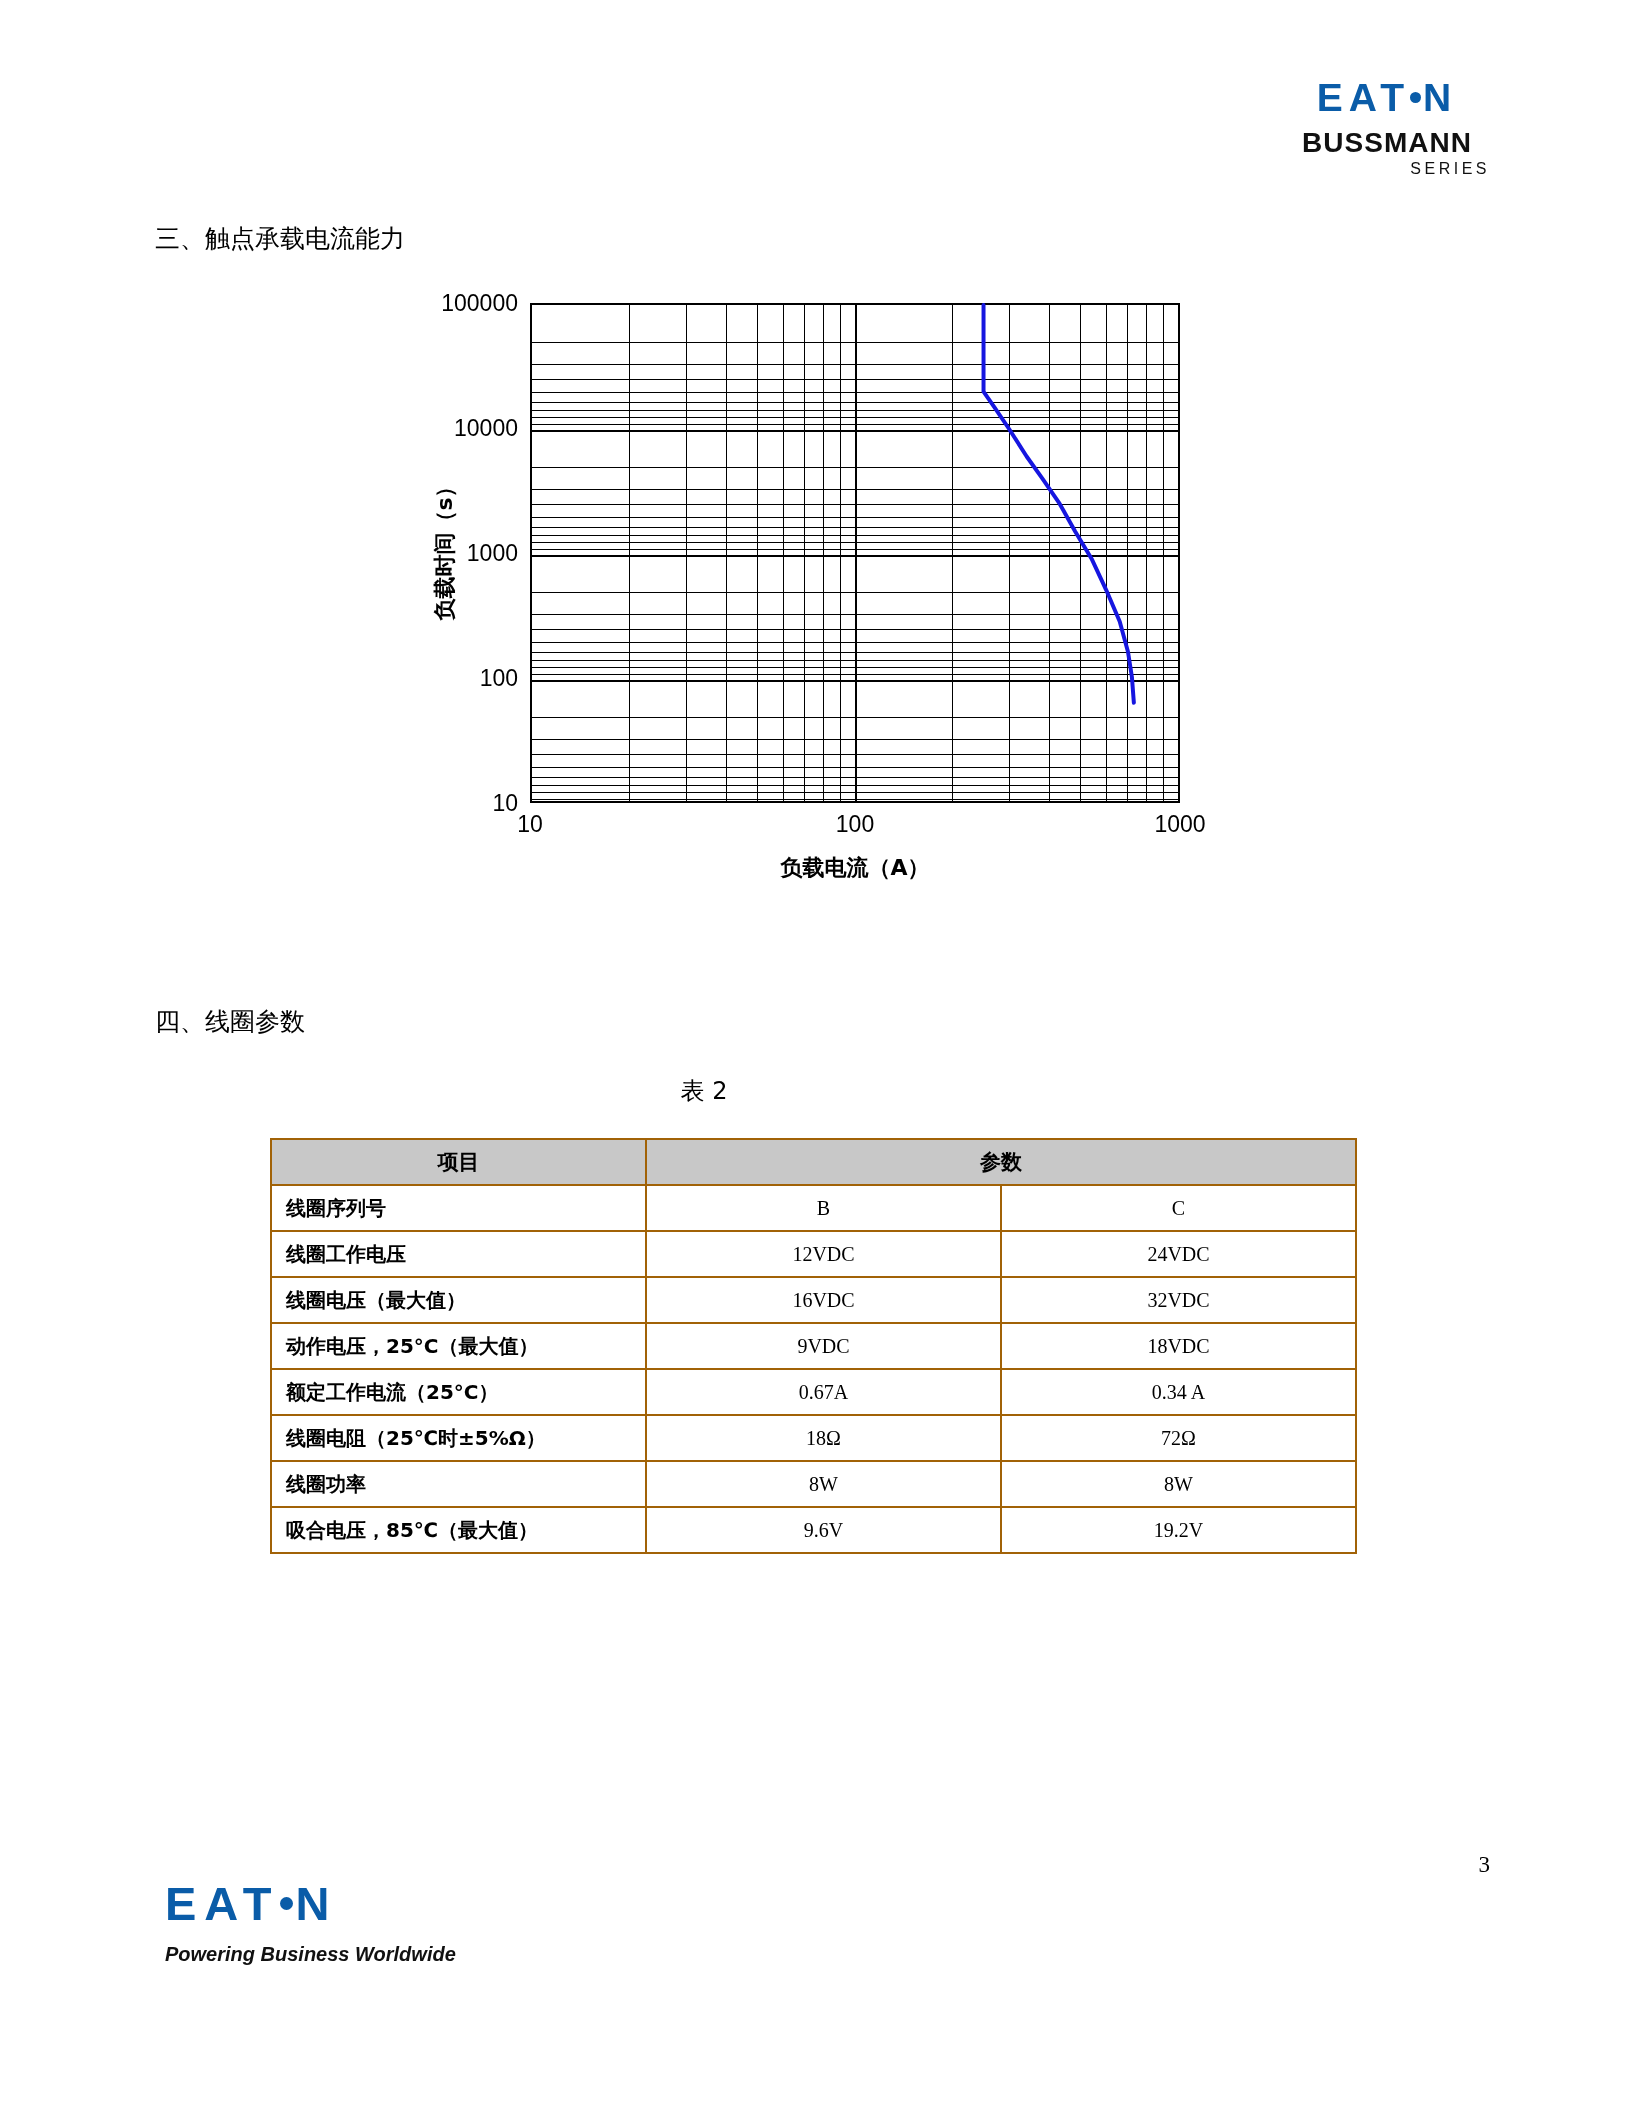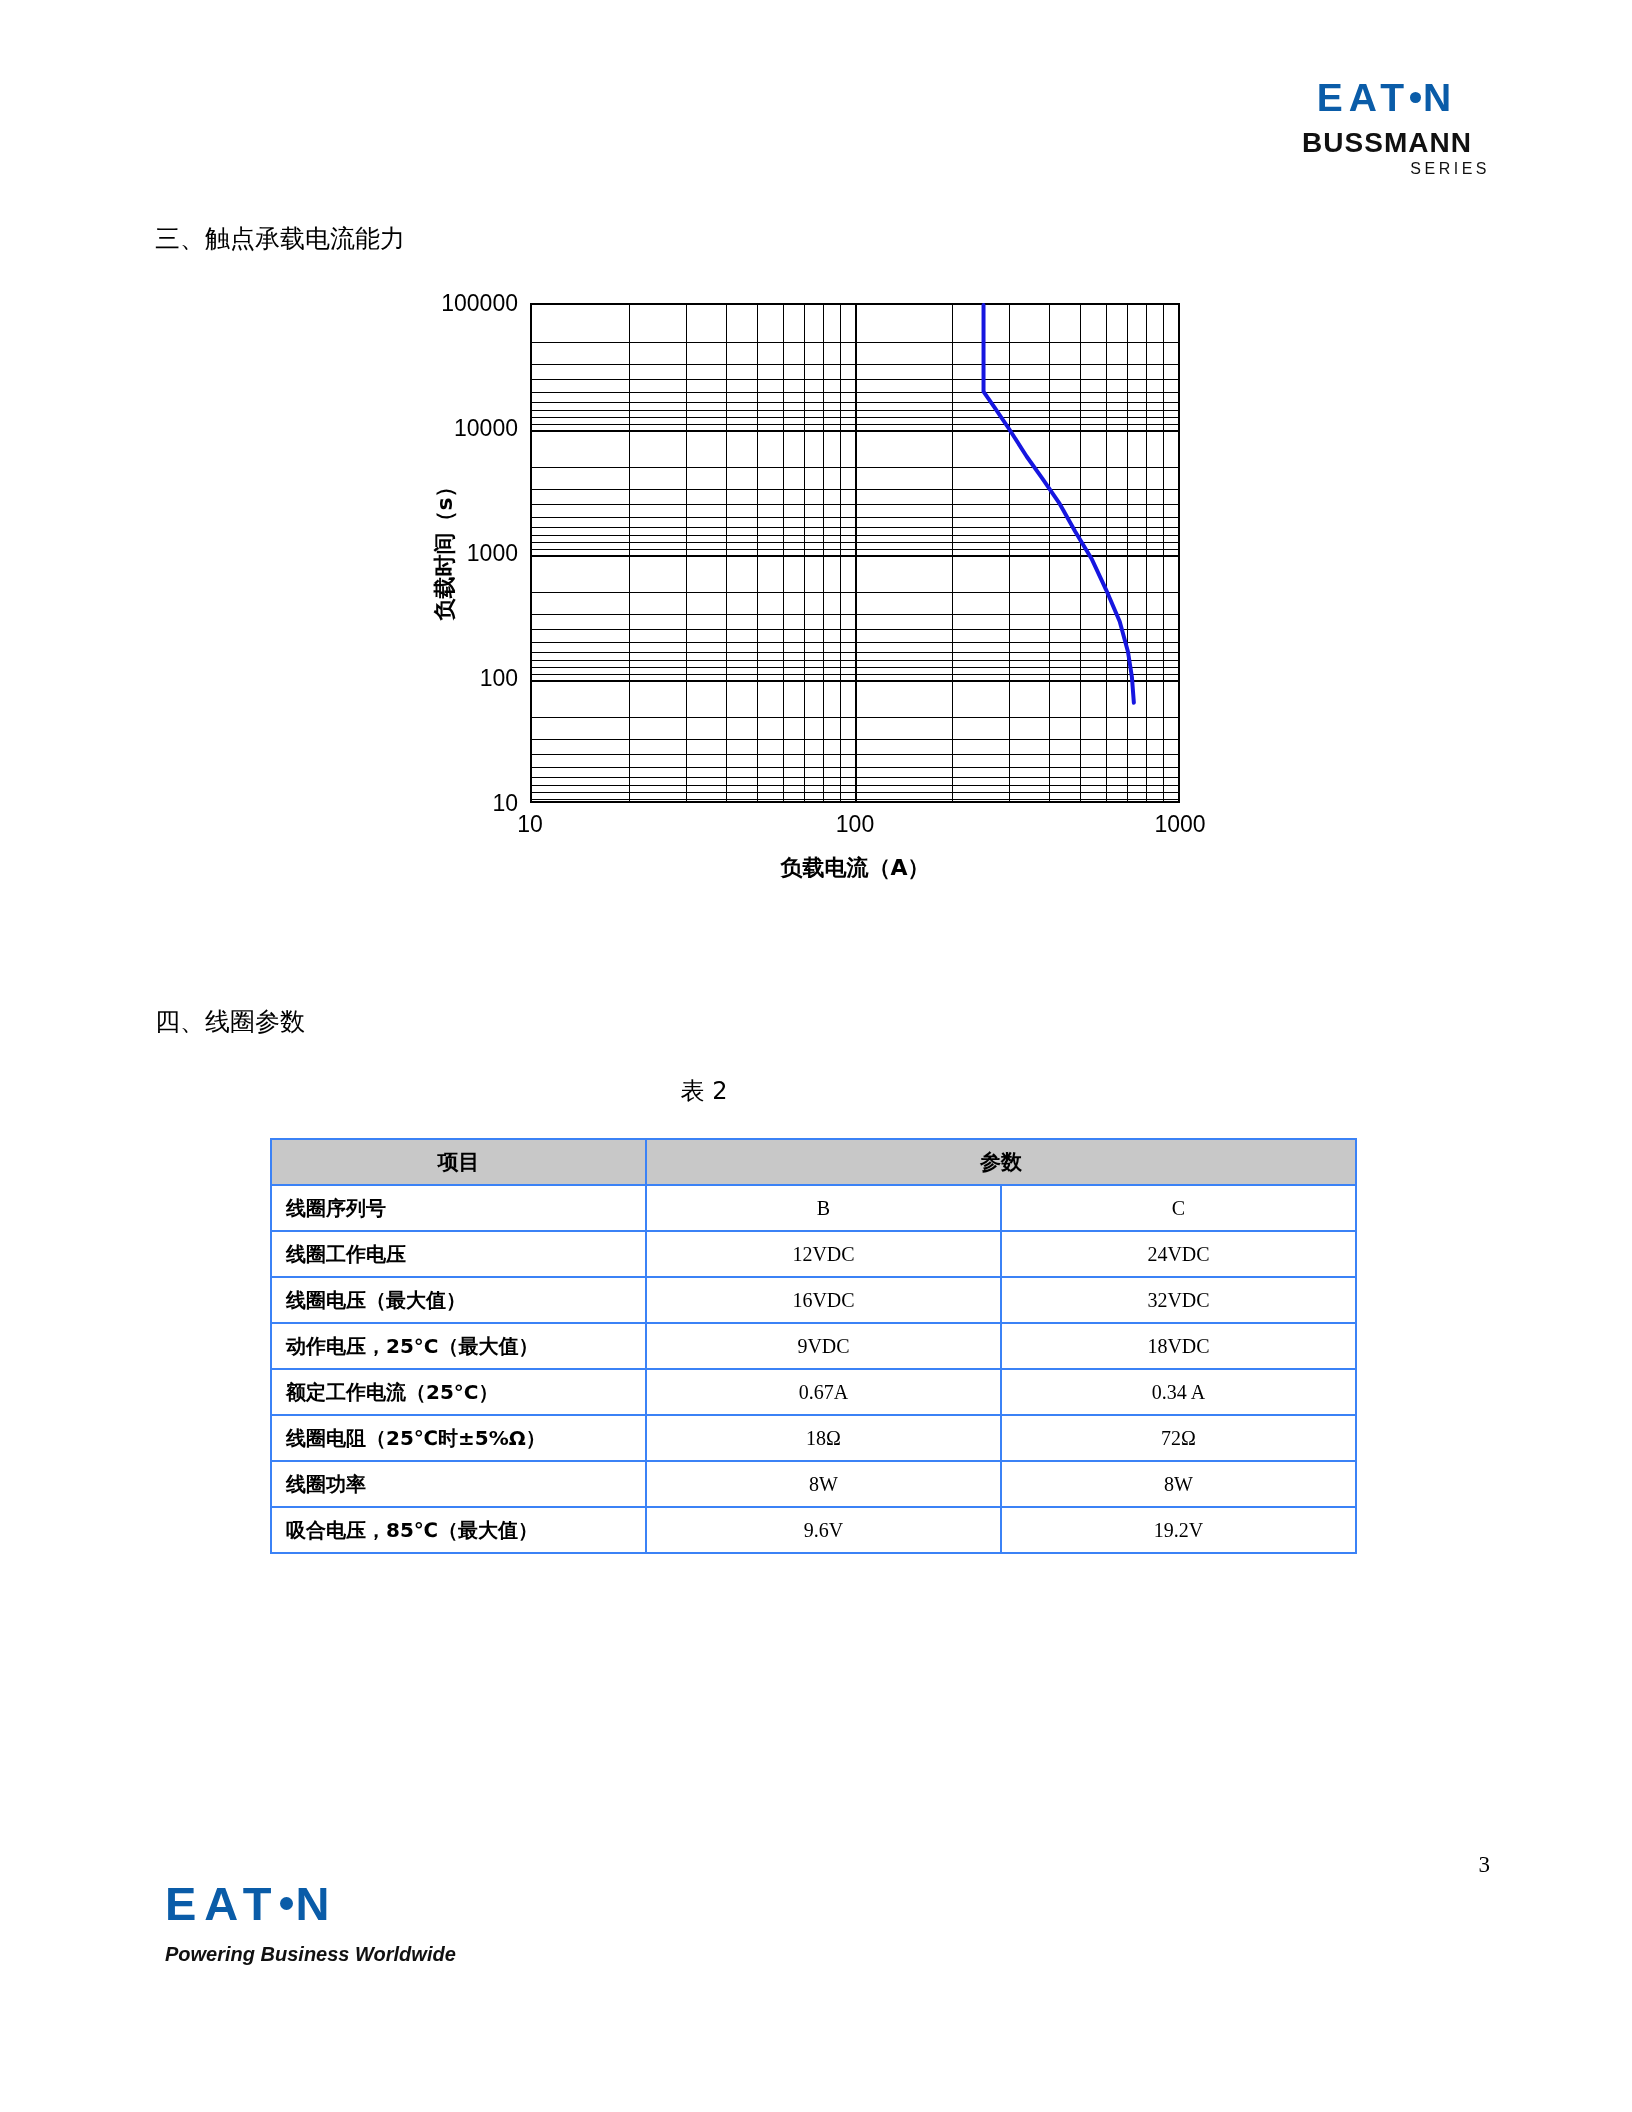--- a/index.html
+++ b/index.html
@@ -178,21 +178,21 @@
   }
   #coil-table {
     position: absolute;
     left: 270px;
     top: 1138px;
     width: 1085px;
     border-collapse: collapse;
     table-layout: fixed;
   }
   #coil-table td, #coil-table th {
-    border: 2px solid #3b82f6;
+    border: 2px solid #a16207;
     height: 46px;
     padding: 2px 6px;
     font-size: 20px;
     font-family: "Liberation Serif", serif;
     text-align: center;
     vertical-align: middle;
     box-sizing: border-box;
   }
   #coil-table th {
     background: #c8c8c8;

